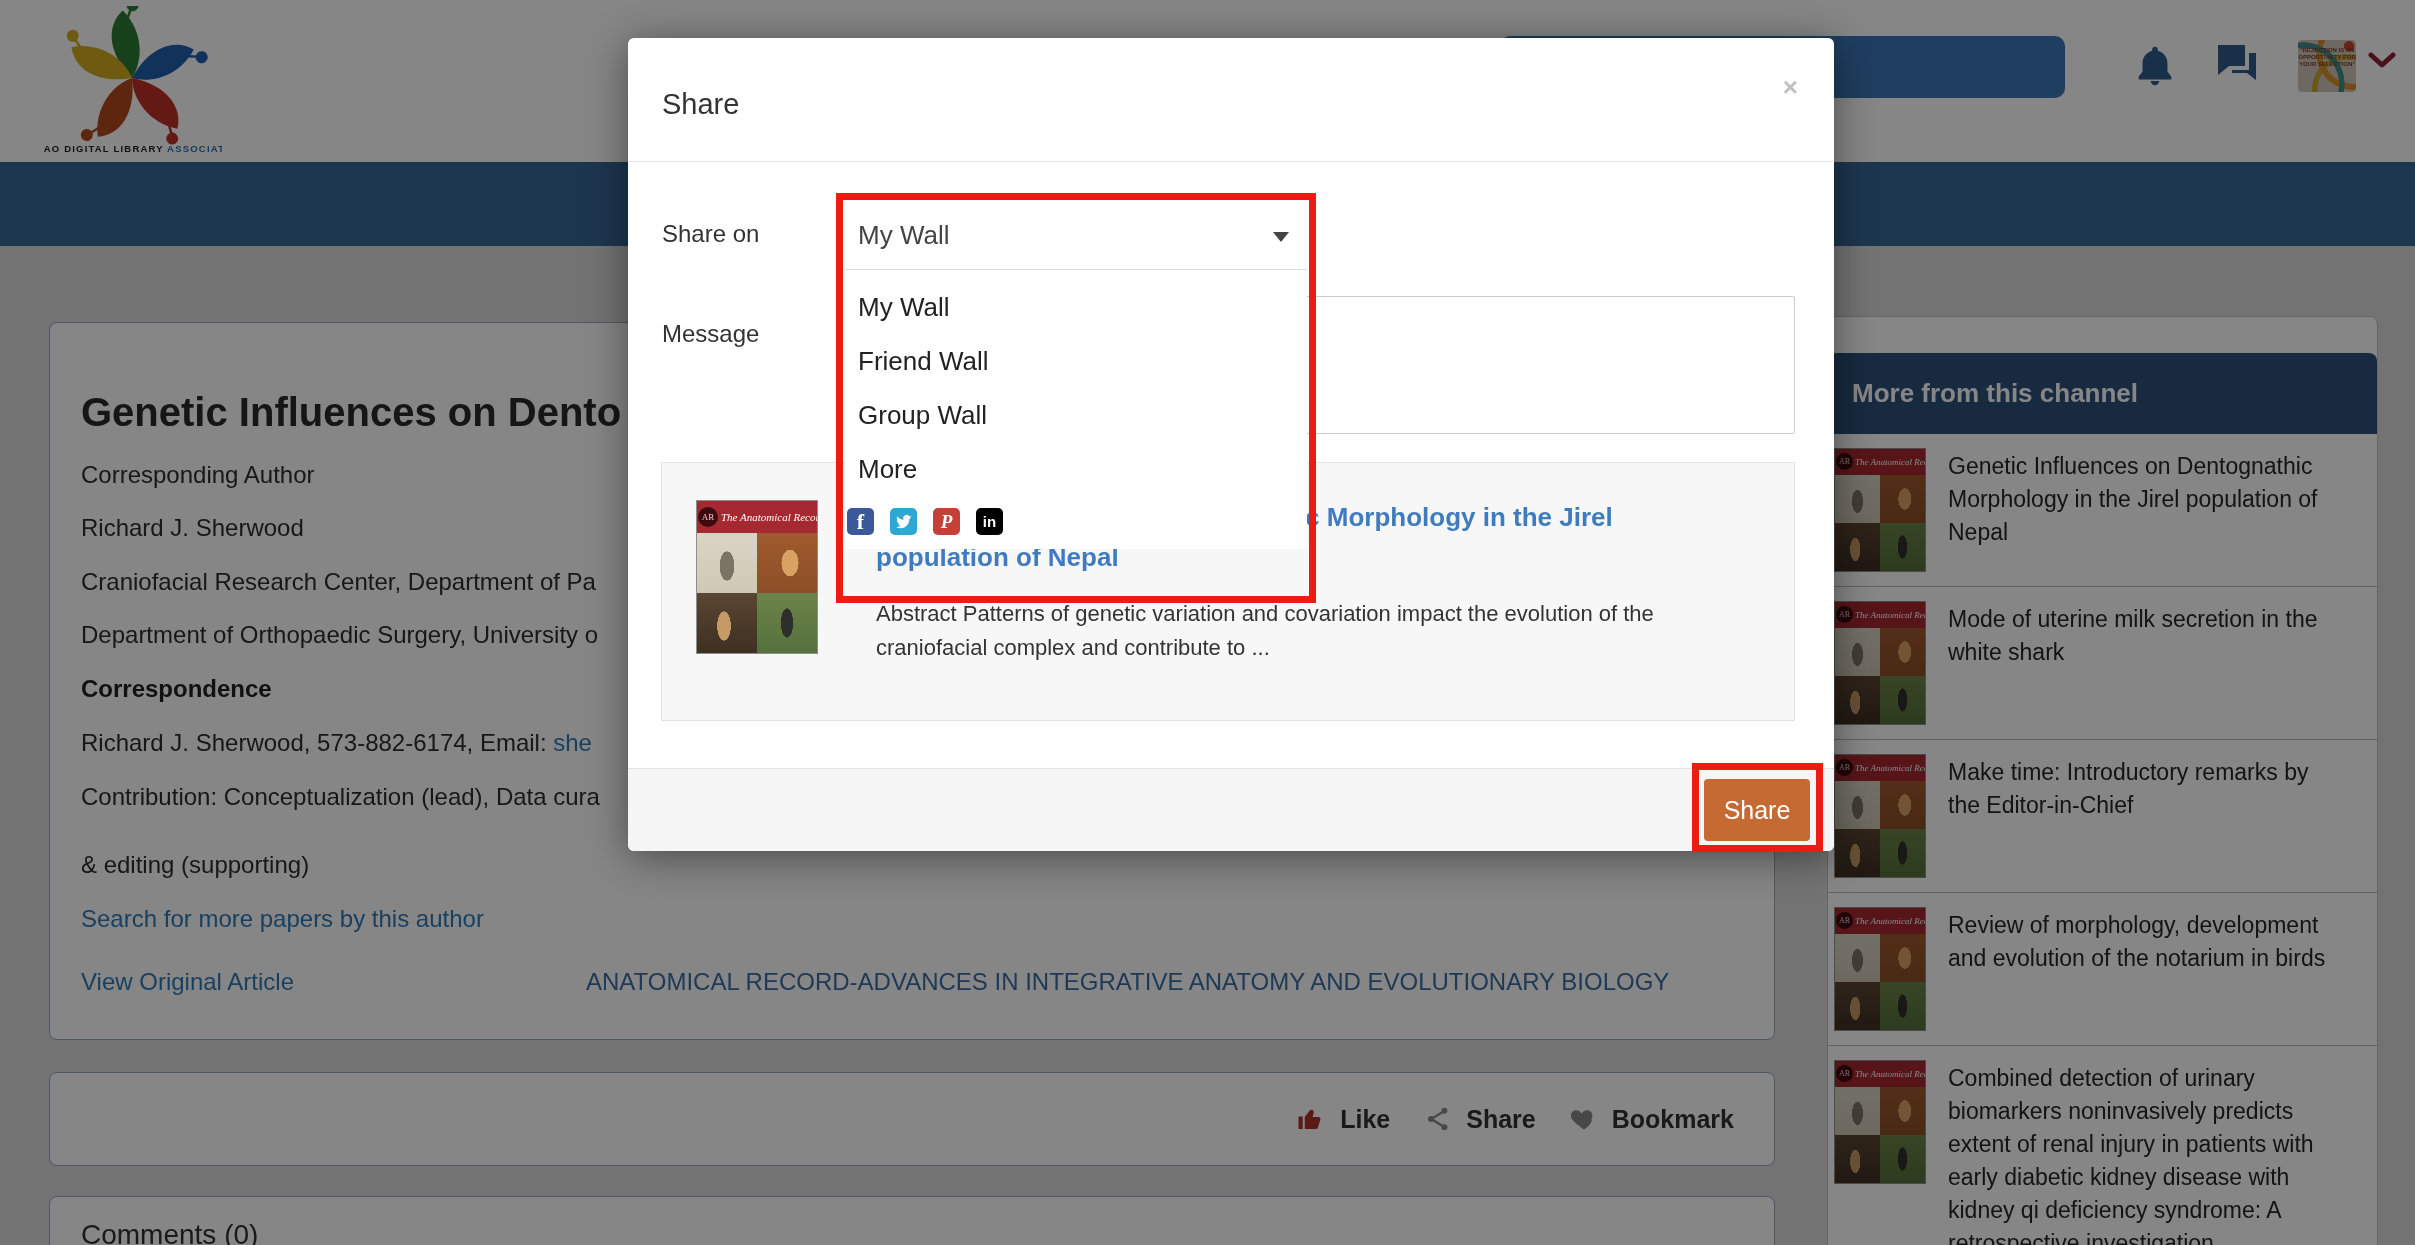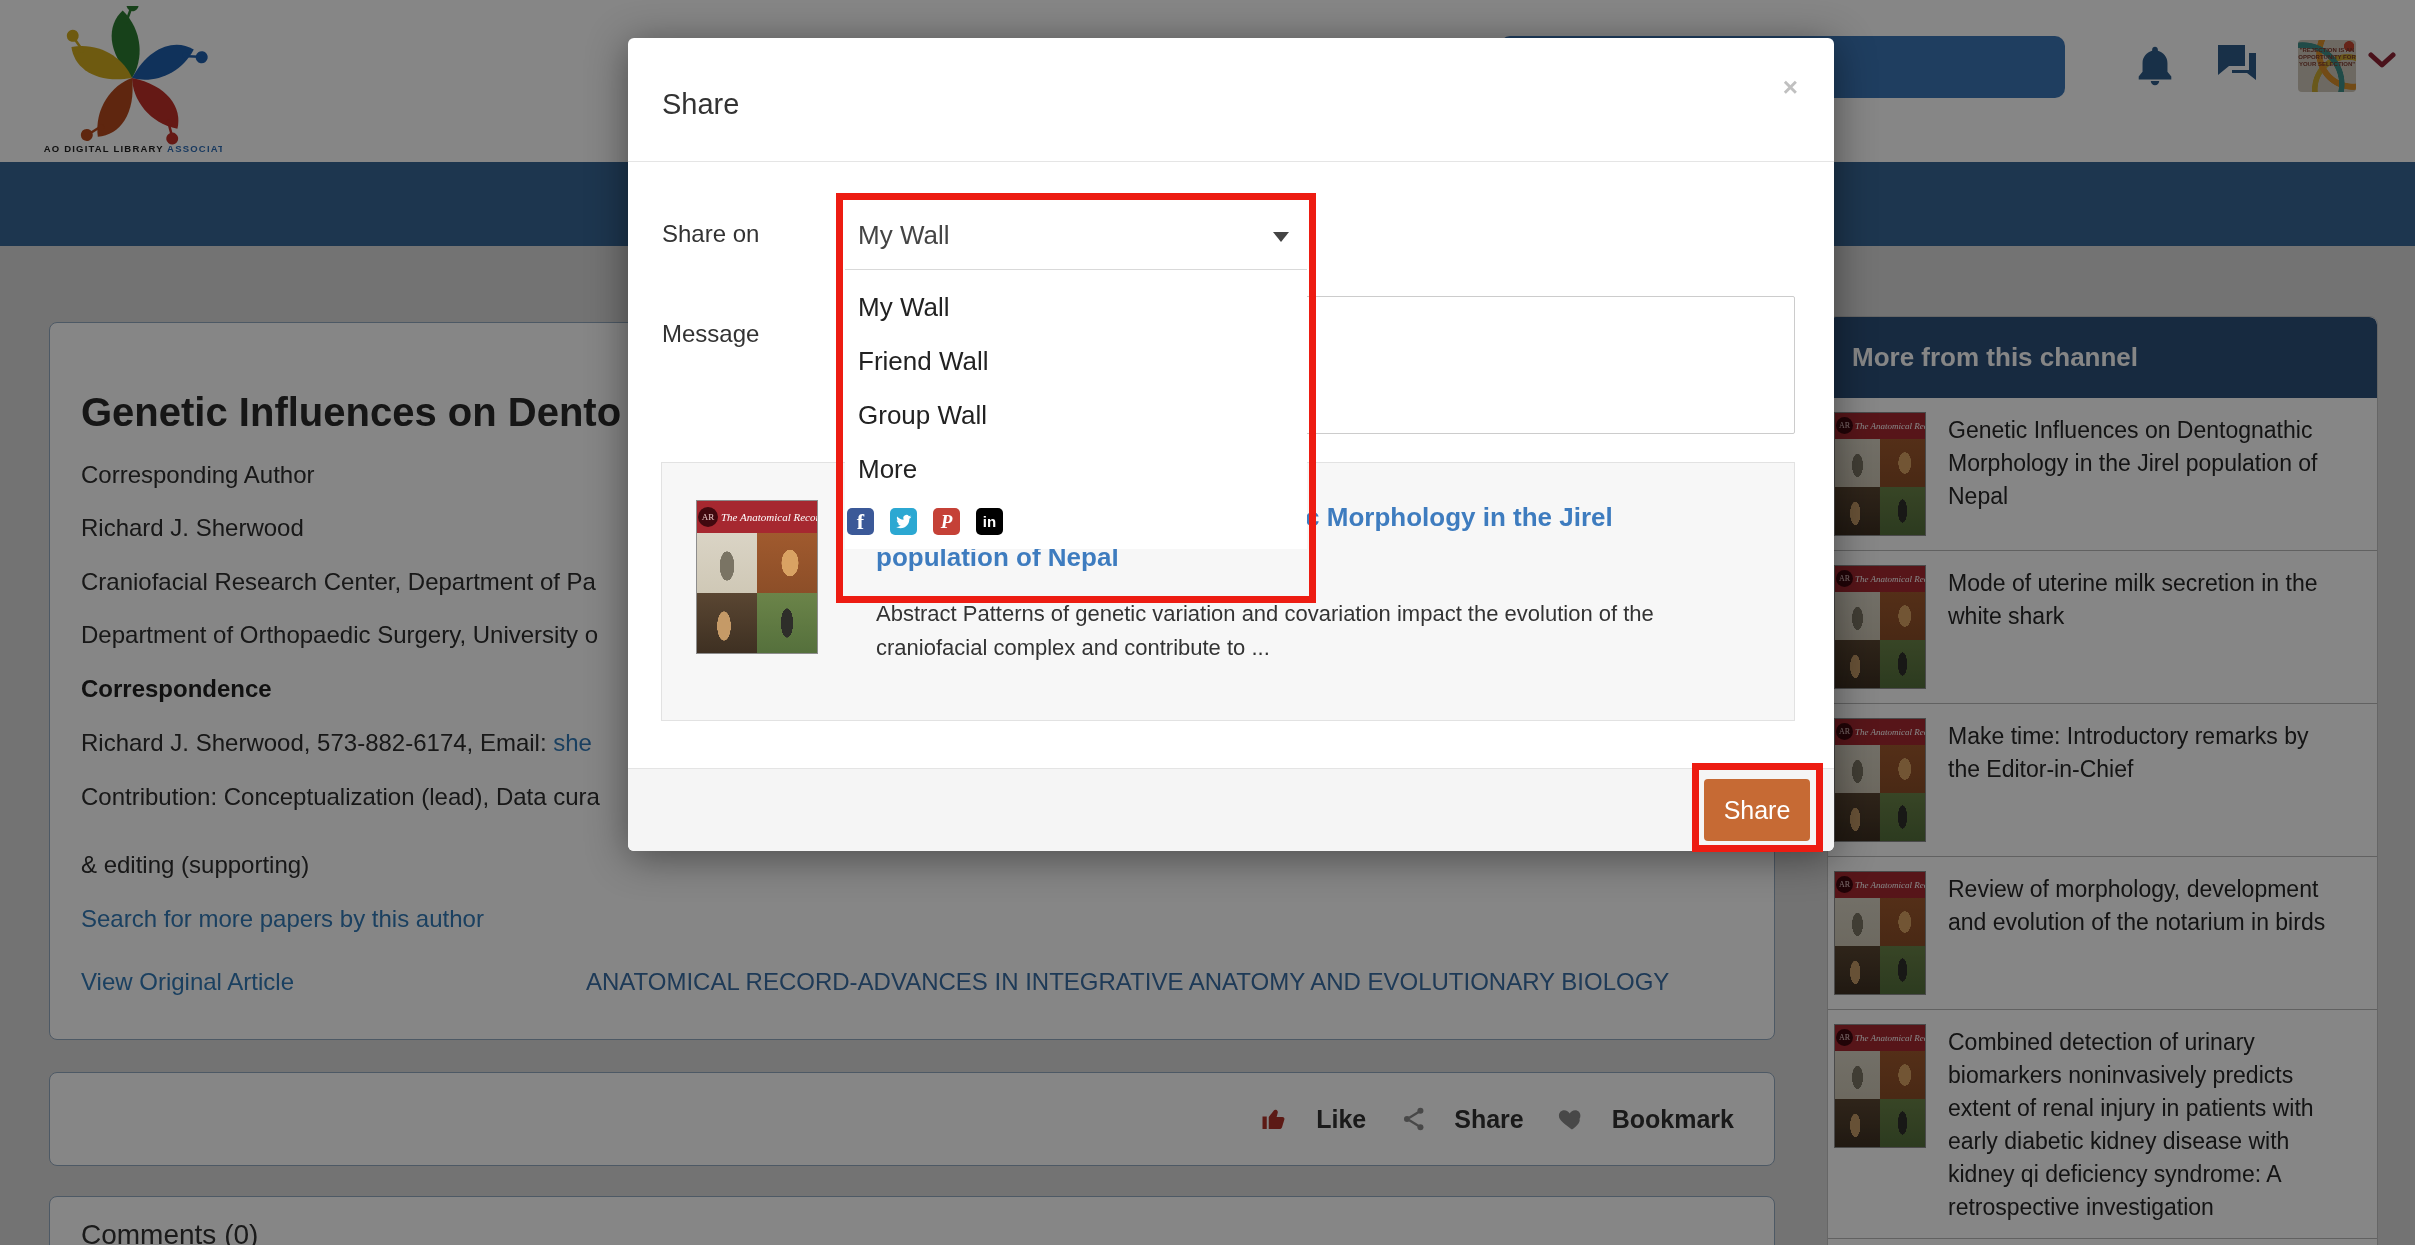--- a/index.html
+++ b/index.html
@@ -27,29 +27,29 @@
   .card{position:absolute;background:#fff;border:1px solid #93a9c0;border-radius:8px;}
   .article-card{left:49px;top:322px;width:1726px;height:718px;}
   .a-line{position:absolute;left:31px;white-space:nowrap;font-size:24px;color:#2e2e2e;}
   .a-title{position:absolute;left:31px;top:40px;font-size:40px;color:#2a2a2a;white-space:nowrap;}
   .bold{font-weight:bold;color:#222;}
   .blue-link{color:#337ab7;cursor:pointer;}
   .journal-link{color:#3a6ea5;}
 
   .actions-card{left:49px;top:1072px;width:1726px;height:94px;display:flex;align-items:center;
     justify-content:flex-end;gap:34px;padding-right:40px;font-size:25px;font-weight:bold;color:#333;}
-  .action{display:flex;align-items:center;gap:26px;cursor:pointer;}
+  .action{display:flex;align-items:center;gap:14px;cursor:pointer;}
 
   .comments-card{left:49px;top:1196px;width:1726px;height:130px;}
   .comments-heading{position:absolute;left:31px;top:22px;font-size:28px;color:#333;}
 
   .sidebar{position:absolute;left:1827px;top:316px;width:551px;height:941px;background:#fff;
     border:1px solid #c2c2c2;border-radius:8px 8px 0 0;overflow:hidden;}
   .sidebar-header{height:81px;background:#2c507a;color:#fff;font-size:26px;font-weight:bold;
-    display:flex;align-items:center;padding-left:24px;border-radius:8px 8px 0 0;}
+    display:flex;align-items:center;padding-left:24px;border-radius:8px 8px 0 0;margin-top:36px;}
   .side-item{display:flex;padding:14px 8px 14px 6px;border-bottom:1px solid #b9b9b9;cursor:pointer;}
   .side-title{padding:2px 0 0 22px;font-size:23px;line-height:33px;color:#262626;width:412px;}
 
   
   .cover{position:relative;width:92px;height:124px;background:#fff;border:1px solid #8d8d8d;flex-shrink:0;overflow:hidden;}
   .cover-band{position:absolute;top:0;left:0;right:0;height:26px;background:#a62830;color:#fff;
     font-family:"Liberation Serif","DejaVu Serif",serif;font-size:9px;line-height:26px;padding-left:20px;
     white-space:nowrap;overflow:hidden;font-style:italic;}
   .cover-ar{position:absolute;left:1px;top:4px;width:17px;height:17px;background:#40090f;border-radius:50%;
     color:#e9c8c8;font-size:8px;text-align:center;line-height:17px;font-family:"Liberation Serif",serif;font-style:normal;}

